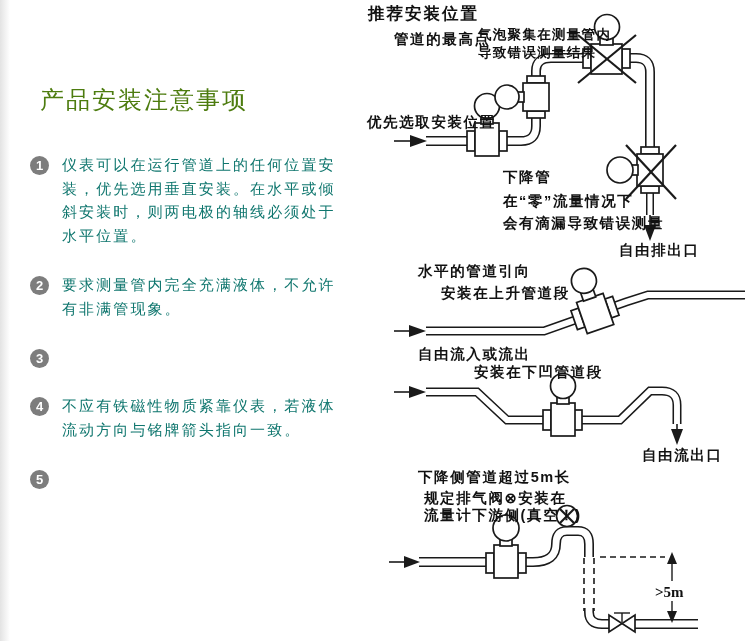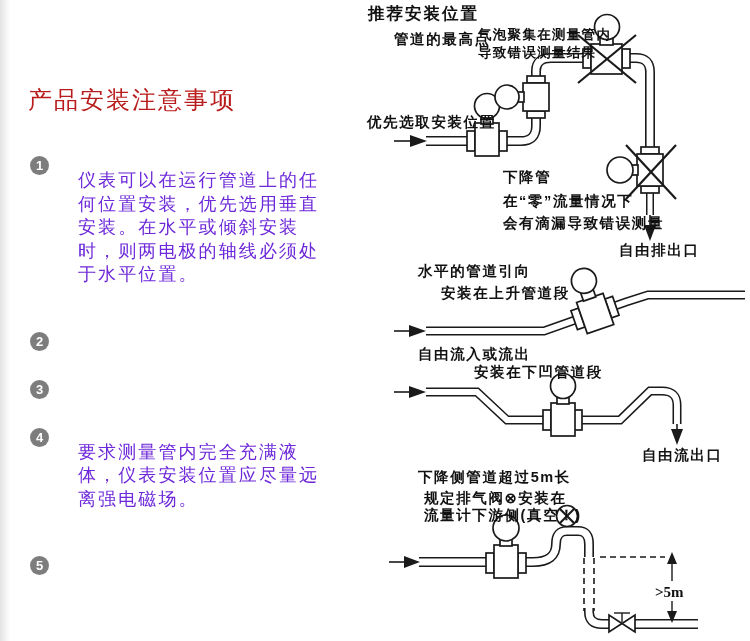--- a/index.html
+++ b/index.html
@@ -3,25 +3,25 @@
 <meta charset="utf-8">
 <style>
   html,body{margin:0;padding:0;}
   body{width:750px;height:641px;background:#ffffff;position:relative;overflow:hidden;
        font-family:"Liberation Sans", sans-serif;}
   .page{position:absolute;inset:0;background:#fff;}
   .edge-shade{position:absolute;left:0;top:0;width:10px;height:641px;
       background:linear-gradient(to right,#e3e3e3,rgba(255,255,255,0));}
   
   .left{position:absolute;left:28px;top:84px;width:324px;}
-  .title{margin:0 0 37px 0;font-size:24px;letter-spacing:2px;font-weight:400;color:#b91c1c;}
+  .title{margin:0 0 37px 12px;font-size:24px;letter-spacing:2px;font-weight:400;color:#4d7c0f;}
   .note{display:flex;align-items:flex-start;margin-bottom:26px;}
   .badge{flex:none;width:19px;height:19px;border-radius:50%;background:#7d7d7d;color:#ffffff;
          font-size:13px;font-weight:bold;text-align:center;line-height:19.5px;margin:3px 13px 0 2px;}
-  .note p{margin:16px;font-size:18px;line-height:23.5px;letter-spacing:2.1px;color:#6d28d9;width:292px;}
+  .note p{margin:0;font-size:15px;line-height:23.5px;letter-spacing:2.1px;color:#0f766e;width:292px;}
   
   svg{position:absolute;left:355px;top:0;width:395px;height:641px;}
   svg text{fill:#111;font-family:"Liberation Sans", sans-serif;}
   .t1{font-size:16.5px;letter-spacing:2px;font-weight:bold;}
   .t2{font-size:14.5px;letter-spacing:1.6px;font-weight:bold;}
   .t3{font-size:13.5px;letter-spacing:1.3px;font-weight:bold;}
   .dim{font-size:15px;font-weight:bold;font-family:"Liberation Serif", serif;letter-spacing:0;}
   .po{stroke:#1a1a1a;stroke-width:10;fill:none;}
   .pi{stroke:#ffffff;stroke-width:6.8;fill:none;}
   .po2{stroke:#1a1a1a;stroke-width:9;fill:none;}
@@ -43,27 +43,28 @@
 
   <div class="left">
     <h1 class="title">产品安装注意事项</h1>
 
     <div class="note">
       <span class="badge">1</span>
       <p>仪表可以在运行管道上的任何位置安装，优先选用垂直安装。在水平或倾斜安装时，则两电极的轴线必须处于水平位置。</p>
     </div>
     <div class="note">
       <span class="badge">2</span>
+      <p>要求测量管内完全充满液体，不允许有非满管现象。</p>
     </div>
     <div class="note">
       <span class="badge">3</span>
     </div>
     <div class="note">
       <span class="badge">4</span>
-      <p>要求测量管内完全充满液体，仪表安装位置应尽量远离强电磁场。</p>
+      <p>不应有铁磁性物质紧靠仪表，若液体流动方向与铭牌箭头指向一致。</p>
     </div>
     <div class="note">
       <span class="badge">5</span>
     </div>
   </div>
 
   <svg viewBox="355 0 395 641">
 
     <text class="t1" x="368" y="19">推荐安装位置</text>
 

